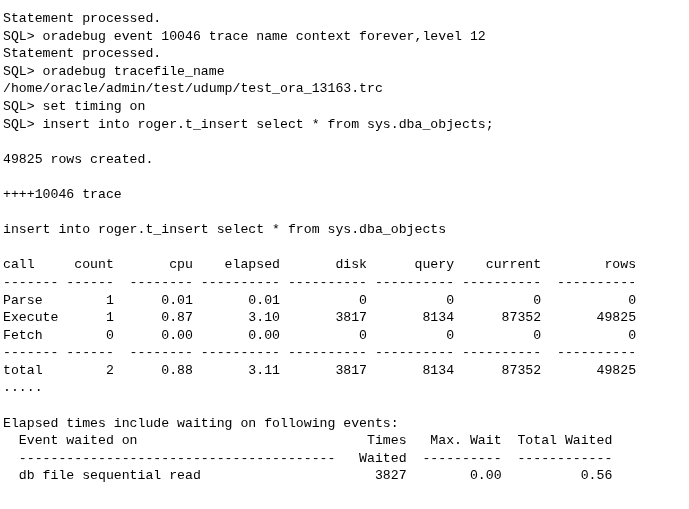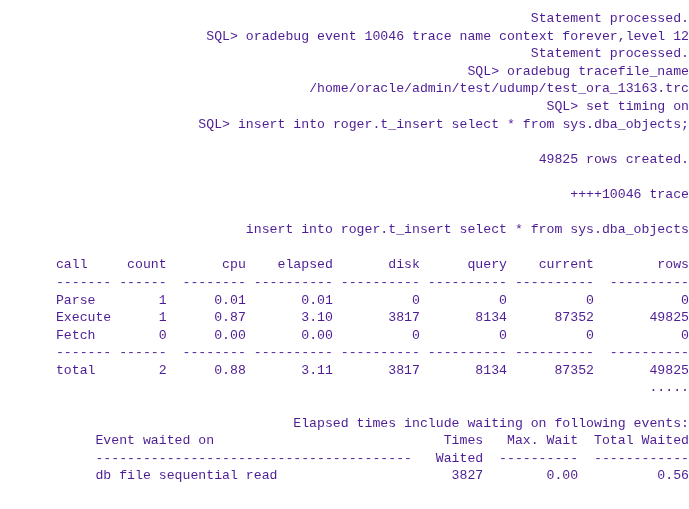--- a/index.html
+++ b/index.html
@@ -22,25 +22,24 @@
     color: #000000;
     padding: 10px 0 0 3px;
   }
   pre.console-text {
     margin: 0;
     padding: 0;
     font-family: "Liberation Mono", "DejaVu Sans Mono", monospace;
     font-size: 13.2px;
     line-height: 17.6px;
     letter-spacing: 0px;
-    color: #4c1d95;
+    color: #000000;
     background: transparent;
     white-space: pre;
     font-weight: normal;
-    text-align: right;
     -webkit-font-smoothing: none;
   }
 </style>
 </head>
 <body>
 
 <div id="terminal">
   <pre class="console-text">Statement processed.
 SQL&gt; oradebug event 10046 trace name context forever,level 12
 Statement processed.

